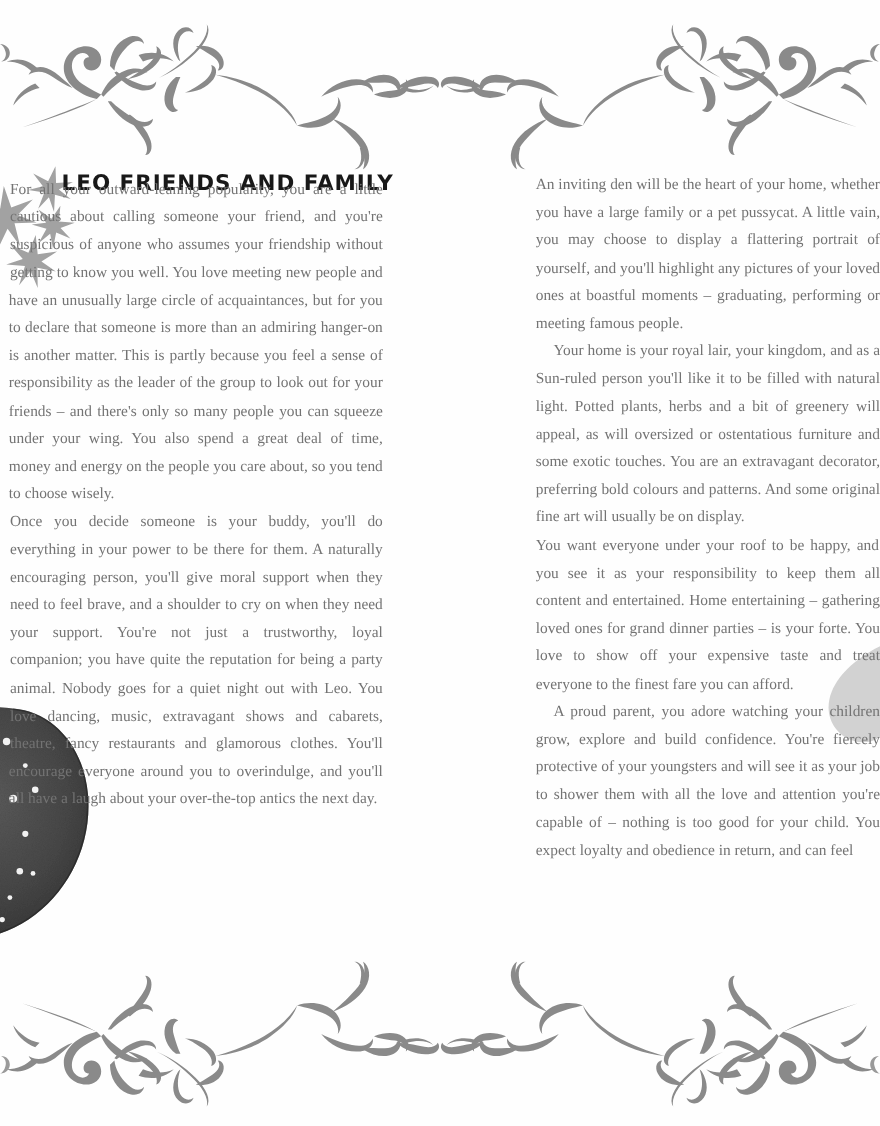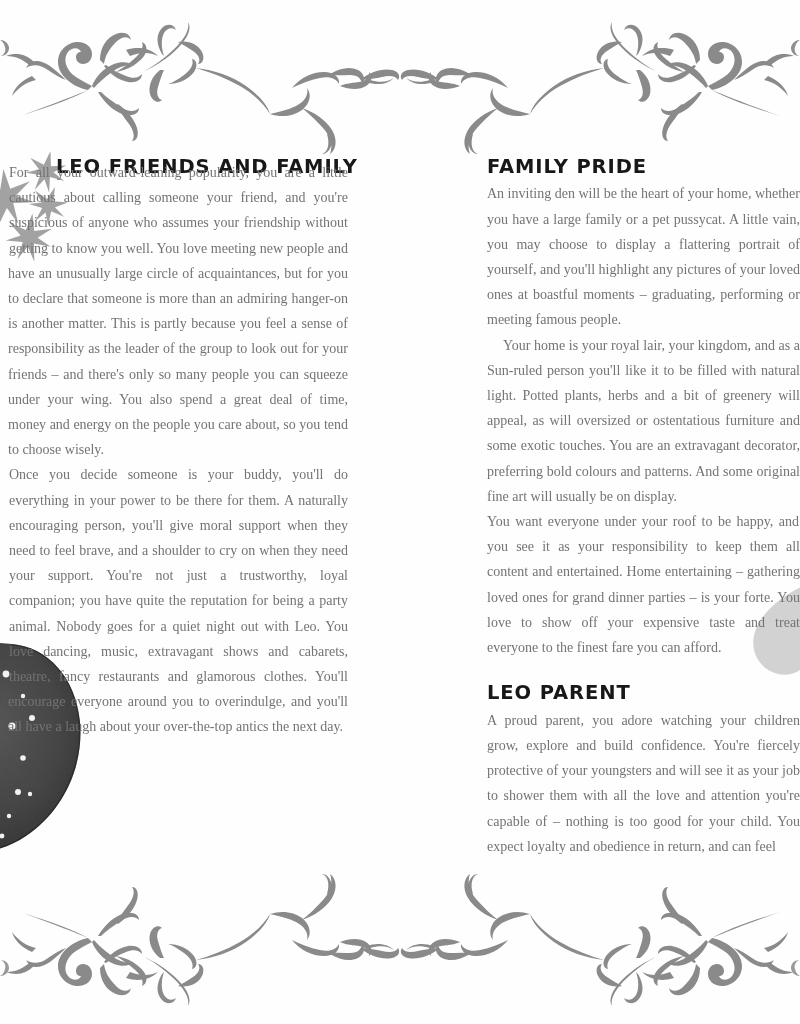--- a/index.html
+++ b/index.html
@@ -353,23 +353,21 @@
   </div>
 
   <div class="shape-left">
     <div class="float-stars"></div>
     <p>For all your outward-leaning popularity, you are a little cautious about calling someone your friend, and you're suspicious of anyone who assumes your friendship without getting to know you well. You love meeting new people and have an unusually large circle of acquaintances, but for you to declare that someone is more than an admiring hanger-on is another matter. This is partly because you feel a sense of responsibility as the leader of the group to look out for your friends – and there's only so many people you can squeeze under your wing. You also spend a great deal of time, money and energy on the people you care about, so you tend to choose wisely.</p>
     <div class="float-moon"></div>
     <p>Once you decide someone is your buddy, you'll do everything in your power to be there for them. A naturally encouraging person, you'll give moral support when they need to feel brave, and a shoulder to cry on when they need your support. You're not just a trustworthy, loyal companion; you have quite the reputation for being a party animal. Nobody goes for a quiet night out with Leo. You love dancing, music, extravagant shows and cabarets, theatre, fancy restaurants and glamorous clothes. You'll encourage everyone around you to overindulge, and you'll all have a laugh about your over-the-top antics the next day.</p>
   </div>
 
   <div class="col col-right" style="top:156px;">
-    <h2 class="section-heading">FAMILY PRIDE</h2>
     <p>An inviting den will be the heart of your home, whether you have a large family or a pet pussycat. A little vain, you may choose to display a flattering portrait of yourself, and you'll highlight any pictures of your loved ones at boastful moments – graduating, performing or meeting famous people.</p>
     <p>Your home is your royal lair, your kingdom, and as a Sun-ruled person you'll like it to be filled with natural light. Potted plants, herbs and a bit of greenery will appeal, as will oversized or ostentatious furniture and some exotic touches. You are an extravagant decorator, preferring bold colours and patterns. And some original fine art will usually be on display.</p>
     <div class="teardrop-float"></div>
     <p>You want everyone under your roof to be happy, and you see it as your responsibility to keep them all content and entertained. Home entertaining – gathering loved ones for grand dinner parties – is your forte. You love to show off your expensive taste and treat everyone to the finest fare you can afford.</p>
 
-    <h2 class="section-heading" style="margin-top:22px;">LEO PARENT</h2>
     <p>A proud parent, you adore watching your children grow, explore and build confidence. You're fiercely protective of your youngsters and will see it as your job to shower them with all the love and attention you're capable of – nothing is too good for your child. You expect loyalty and obedience in return, and can feel</p>
   </div>
 
 </div>
 
 </body></html>

